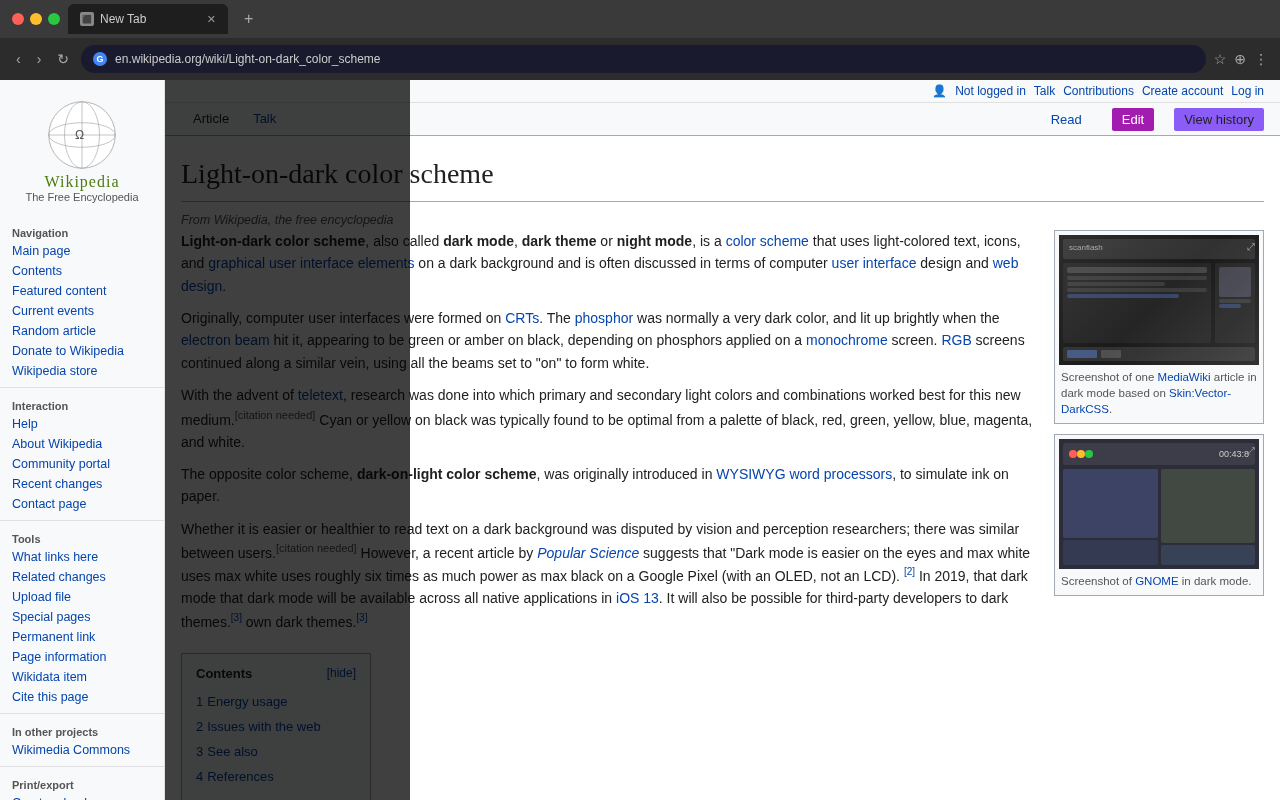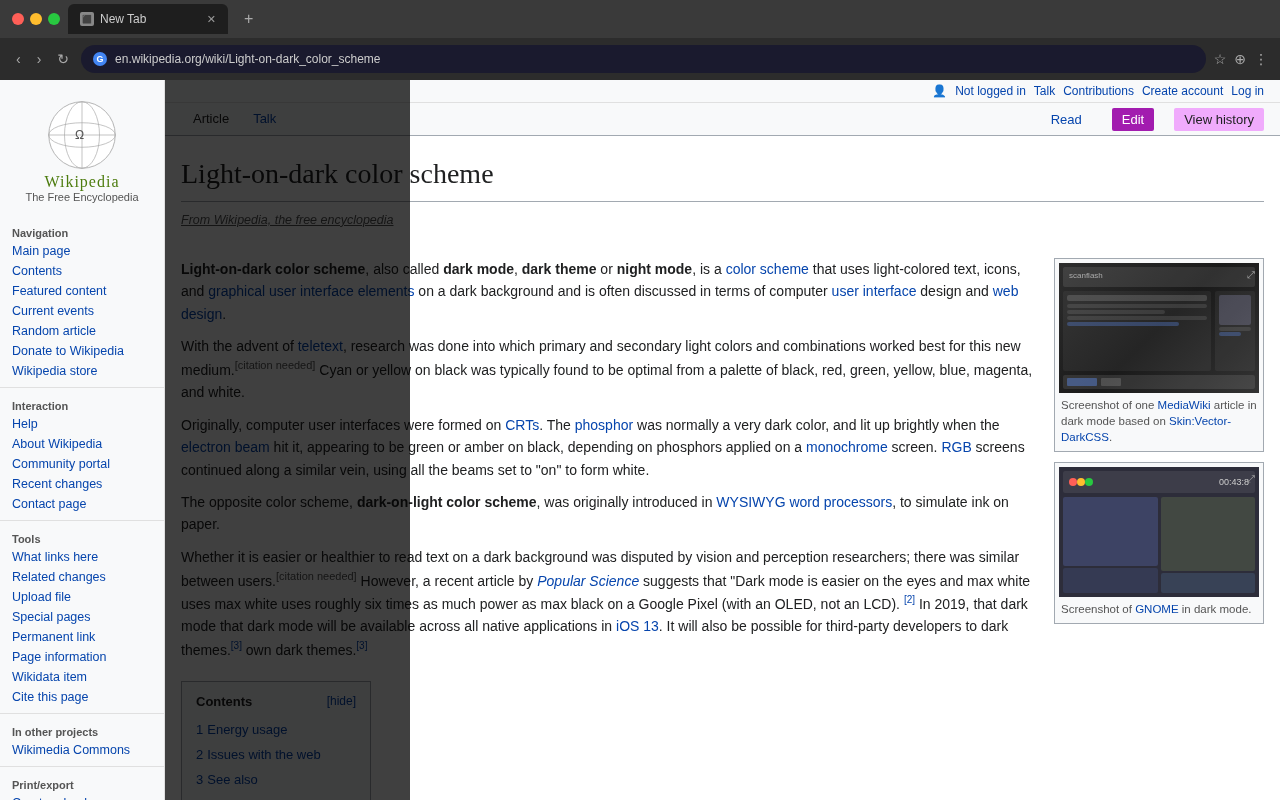--- a/index.html
+++ b/index.html
@@ -163,21 +163,21 @@
       background: none;
       border: none;
     }
     .action-btn.edit-btn {
       background: #a21caf;
       color: white;
       border-radius: 2px;
       padding: 4px 10px;
     }
     .action-btn.history-btn {
-      background: #f0abfc;
+      background: #8b5cf6;
       color: #202122;
       border-radius: 2px;
       padding: 4px 10px;
     }
     .search-box {
       display: flex;
       align-items: center;
       border: 1px solid #a2a9b1;
       border-radius: 2px;
       overflow: hidden;
@@ -213,22 +213,21 @@
       font-weight: normal;
       border-bottom: 1px solid #a2a9b1;
       padding-bottom: 4px;
       margin-bottom: 8px;
       color: #202122;
     }
     .article-from {
       color: #555;
       font-size: 12.5px;
       font-style: italic;
-      margin-bottom: 28px;
-      text-decoration: underline;
+      margin-bottom: 0;
     }
     .article-text { margin-bottom: 10px; font-size: 14px; line-height: 1.6; }
     .article-text b { font-weight: bold; }
     .article-text a { color: #0645ad; text-decoration: none; }
     .cite-needed { font-size: 11px; color: #555; vertical-align: super; }
 
     
     .toc-box {
       float: left;
       background: #f8f9fa;
@@ -443,24 +442,24 @@
       <h1 class="article-title">Light-on-dark color scheme</h1>
       <div class="article-from">From Wikipedia, the free encyclopedia</div>
 
       <div class="article-layout">
         <div class="article-main">
 
           <p class="article-text">
             <b>Light-on-dark color scheme</b>, also called <b>dark mode</b>, <b>dark theme</b> or <b>night mode</b>, is a <a>color scheme</a> that uses light-colored text, icons, and <a>graphical user interface elements</a> on a dark background and is often discussed in terms of computer <a>user interface</a> design and <a>web design</a>.
           </p>
           <p class="article-text">
-            With the advent of <a>teletext</a>, research was done into which primary and secondary light colors and combinations worked best for this new medium.<span class="cite-needed">[citation needed]</span> Cyan or yellow on black was typically found to be optimal from a palette of black, red, green, yellow, blue, magenta, and white.
+            Originally, computer user interfaces were formed on <a>CRTs</a>. The <a>phosphor</a> was normally a very dark color, and lit up brightly when the <a>electron beam</a> hit it, appearing to be green or amber on black, depending on phosphors applied on a <a>monochrome</a> screen. <a>RGB</a> screens continued along a similar vein, using all the beams set to "on" to form white.
           </p>
           <p class="article-text">
-            Originally, computer user interfaces were formed on <a>CRTs</a>. The <a>phosphor</a> was normally a very dark color, and lit up brightly when the <a>electron beam</a> hit it, appearing to be green or amber on black, depending on phosphors applied on a <a>monochrome</a> screen. <a>RGB</a> screens continued along a similar vein, using all the beams set to "on" to form white.
+            With the advent of <a>teletext</a>, research was done into which primary and secondary light colors and combinations worked best for this new medium.<span class="cite-needed">[citation needed]</span> Cyan or yellow on black was typically found to be optimal from a palette of black, red, green, yellow, blue, magenta, and white.
           </p>
           <p class="article-text">
             The opposite color scheme, <b>dark-on-light color scheme</b>, was originally introduced in <a>WYSIWYG word processors</a>, to simulate ink on paper.
           </p>
           <p class="article-text">
             Whether it is easier or healthier to read text on a dark background was disputed by vision and perception researchers; there was similar between users.<span class="cite-needed">[citation needed]</span> However, a recent article by <a><i>Popular Science</i></a> suggests that "Dark mode is easier on the eyes and max white uses max white uses roughly six times as much power as max black on a Google Pixel (with an OLED, not an LCD). <sup class="ref">[2]</sup> In 2019, that dark mode that dark mode will be available across all native applications in <a>iOS 13</a>. It will also be possible for third-party developers to dark themes.<sup class="ref">[3]</sup> own dark themes.<sup class="ref">[3]</sup>
           </p>
 
           <div class="toc-box">
             <div class="toc-title">

